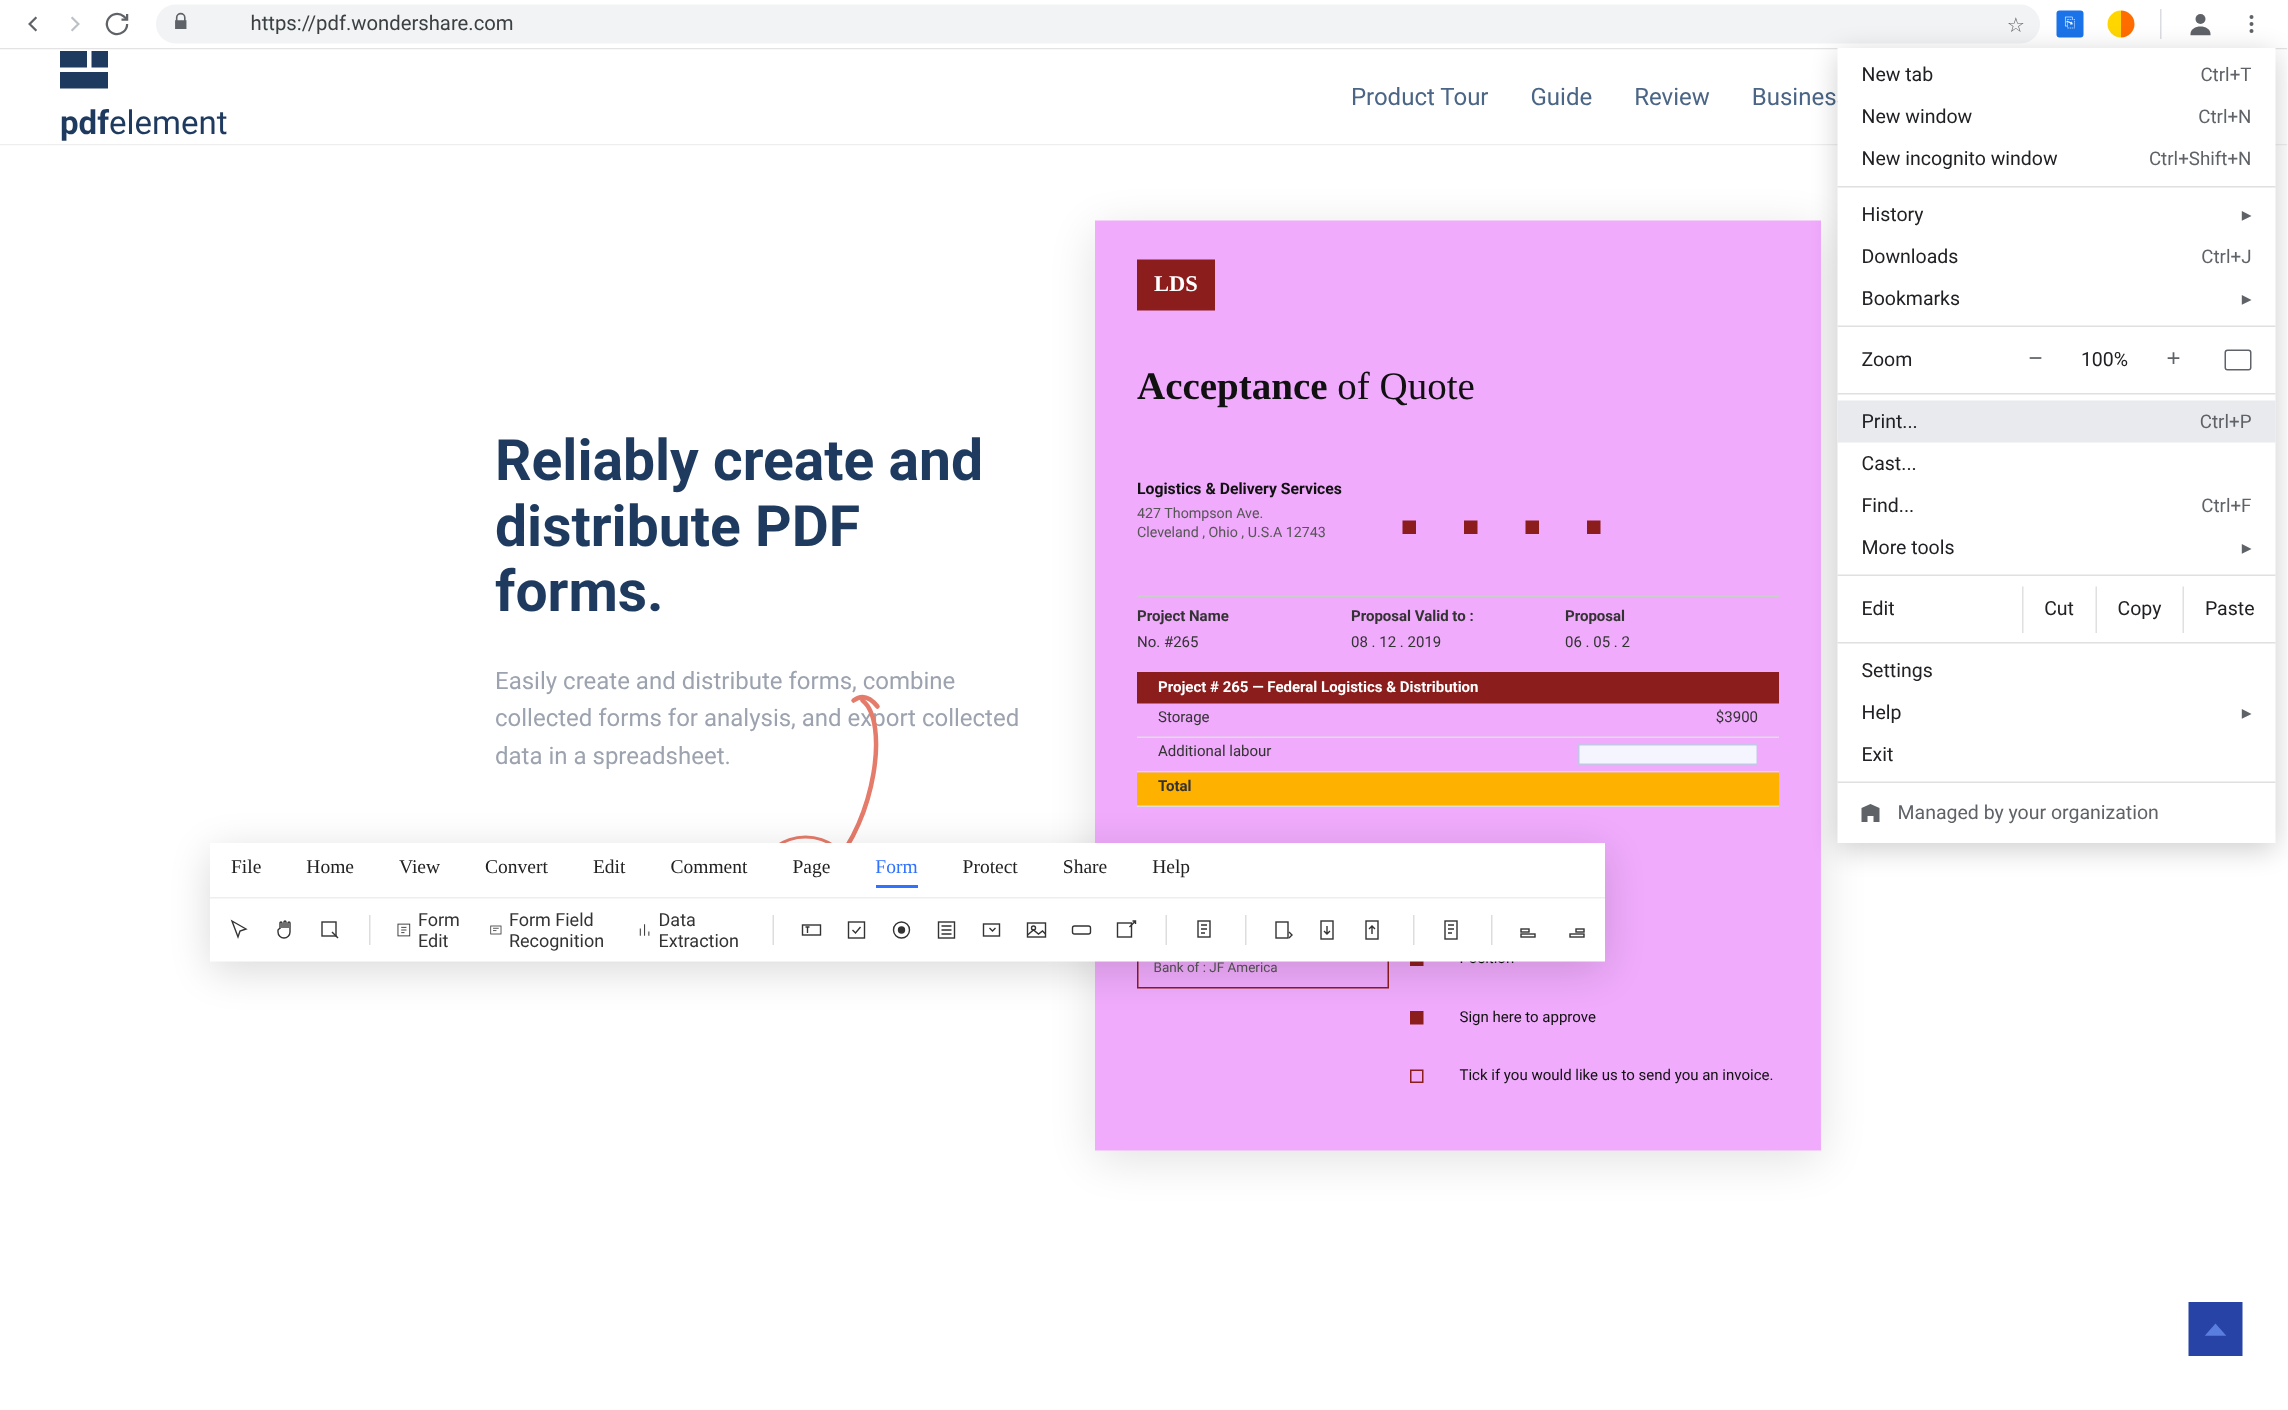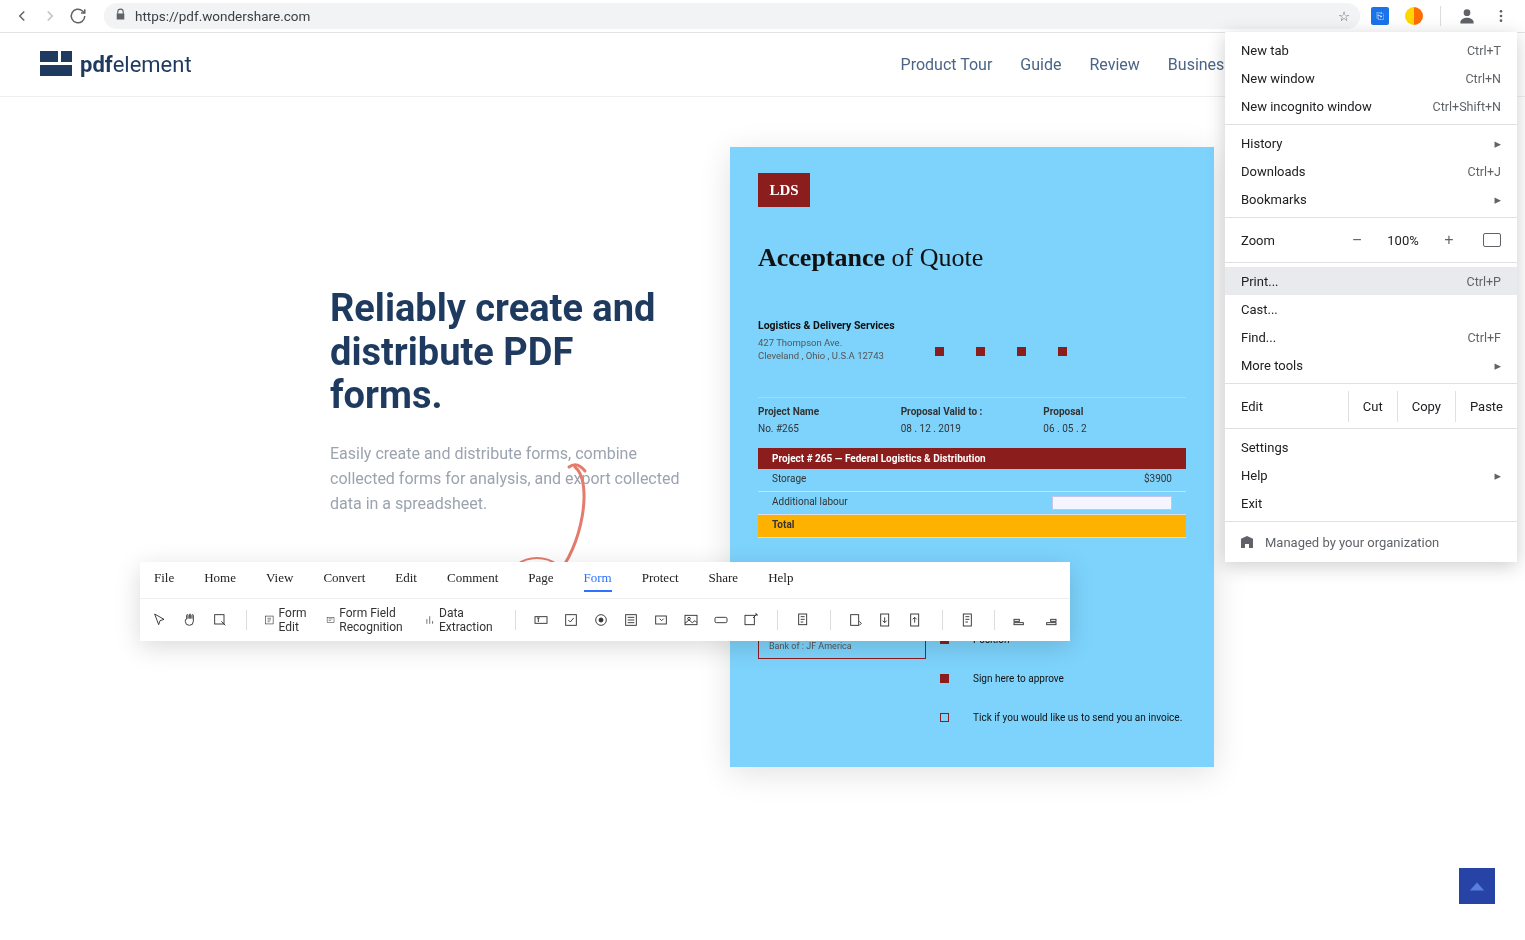--- a/index.html
+++ b/index.html
@@ -36,39 +36,40 @@
     flex: 1;
     margin: 0 8px 0 12px;
     height: 26px;
     background: #f1f3f4;
     border-radius: 13px;
     display: flex;
     align-items: center;
     padding: 0 10px;
     font-size: 13.5px;
     color: #3c4043;
+    gap: 32px;
   }
   .omnibox .lock { margin-right: 8px; color: #5f6368; }
   .omnibox .url { flex: 1; }
   .right-icons { display: flex; align-items: center; gap: 10px; padding-right: 4px; }
   .right-icons .ico { width: 24px; height: 24px; display:flex; align-items:center; justify-content:center; color:#5f6368; }
   .ext1 { width:18px; height:18px; background:#1a73e8; color:#fff; border-radius:2px; font-size:9px; display:flex; align-items:center; justify-content:center; }
   .ext2 { width:18px; height:18px; border-radius:50%; background: conic-gradient(#ff6d00 0 180deg,#ffd600 180deg 360deg); }
   .vsep { width:1px; height:20px; background:#dadce0; margin:0 4px; }
 
   
   .site-header {
     height: 64px;
     background: #fff;
     border-bottom: 1px solid #eee;
     display: flex;
     align-items: center;
     padding: 0 40px;
   }
-  .logo { display:flex; align-items:center; gap:8px; }
+  .logo { display:flex; align-items:flex-start; gap:8px;flex-direction:column; }
   .logo-mark { width:32px; height:28px; position:relative; }
   .logo-mark::before { content:""; position:absolute; left:0; top:0; width:18px; height:11px; background:#1e3a5f; }
   .logo-mark::after { content:""; position:absolute; left:21px; top:0; width:11px; height:11px; background:#1e3a5f; }
   .logo-mark .b { position:absolute; left:0; top:14px; width:32px; height:11px; background:#1e3a5f; }
   .logo-text { font-size:22px; color:#1e3a5f; font-weight:400; }
   .logo-text b { font-weight:700; }
   .nav { margin-left: auto; display:flex; align-items:center; gap:28px; font-size:16px; color:#4a6585; }
   .nav a { text-decoration:none; color:#4a6585; }
   .cta { background:#2f72ff; color:#fff; padding:10px 20px; border-radius:4px; font-weight:700; font-size:14px; }
 
@@ -99,21 +100,21 @@
     color: #9ca3af;
   }
 
   
   .doc {
     position: absolute;
     left: 730px;
     top: 50px;
     width: 484px;
     height: 620px;
-    background: #7dd3fc;
+    background: #f0abfc;
     box-shadow: 0 6px 30px rgba(0,0,0,.12);
     padding: 26px 28px 14px;
     font-size: 11px;
     color: #333;
   }
   .lds {
     width: 52px; height: 34px;
     background: #8c1d1d;
     color: #fff;
     display: flex; align-items: center; justify-content: center;

